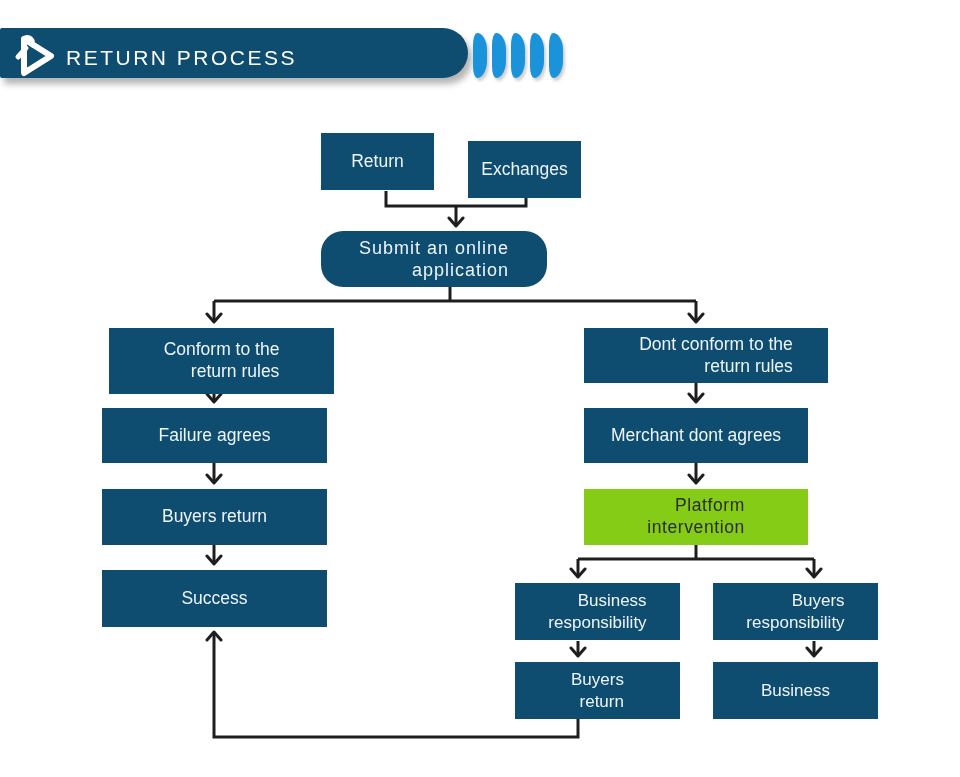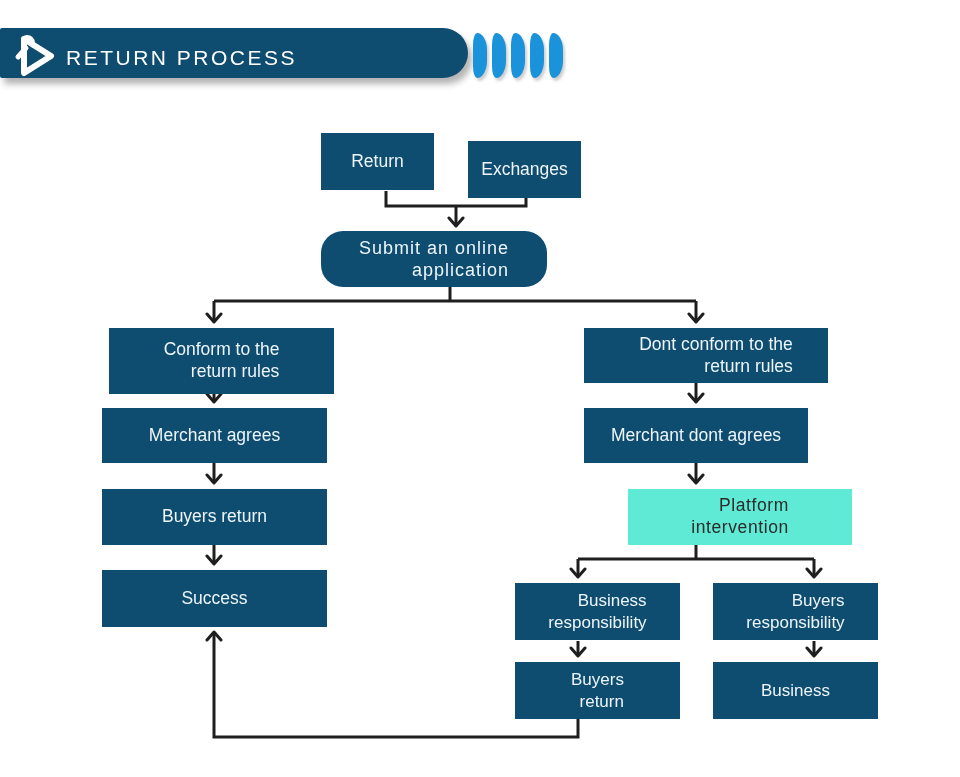--- a/index.html
+++ b/index.html
@@ -55,24 +55,23 @@
     color: #edf5fa;
     display: flex;
     align-items: center;
     justify-content: center;
     text-align: right;
     font-size: 17.5px;
     line-height: 1.25;
     white-space: pre-line;
   }
   .node.highlight {
-    background: #5eead4;
+    background: #84cc16;
     color: #2b2b2b;
     letter-spacing: 0.6px;
-    margin-left: 44px;
   }
   .node.spaced { letter-spacing: 1px; font-size: 18px; }
 
   
   .edges-svg {
     position: absolute;
     left: 0; top: 0;
     width: 960px; height: 777px;
     pointer-events: none;
   }
@@ -130,21 +129,21 @@
     <path class="edge" d="M578,719 L578,737 L214,737 L214,632" marker-end="url(#arw)"></path>
   </svg>
 
   <div class="node" style="left:321px; top:133px; width:113px; height:57px;">Return</div>
   <div class="node" style="left:468px; top:133px; width:113px; height:57px;margin-top:8px;">Exchanges</div>
   <div class="node spaced" style="left:321px; top:231px; width:226px; height:56px;border-radius:22px;">Submit an online
 application</div>
 
   <div class="node" style="left:102px; top:328px; width:225px; height:66px;margin-left:7px;">Conform to the
 return rules</div>
-  <div class="node" style="left:102px; top:408px; width:225px; height:55px;">Merchant agrees</div>
+  <div class="node" style="left:102px; top:408px; width:225px; height:55px;">Failure agrees</div>
   <div class="node" style="left:102px; top:489px; width:225px; height:56px;">Buyers return</div>
   <div class="node" style="left:102px; top:570px; width:225px; height:57px;">Success</div>
 
   <div class="node" style="left:584px; top:328px; width:224px; height:55px;padding-left:20px;">Dont conform to the
 return rules</div>
   <div class="node" style="left:584px; top:408px; width:224px; height:55px;">Merchant dont agrees</div>
   <div class="node highlight" style="left:584px; top:489px; width:224px; height:56px;">Platform
 intervention</div>
 
   <div class="node" style="left:515px; top:583px; width:165px; height:57px; font-size:17px;">Business

